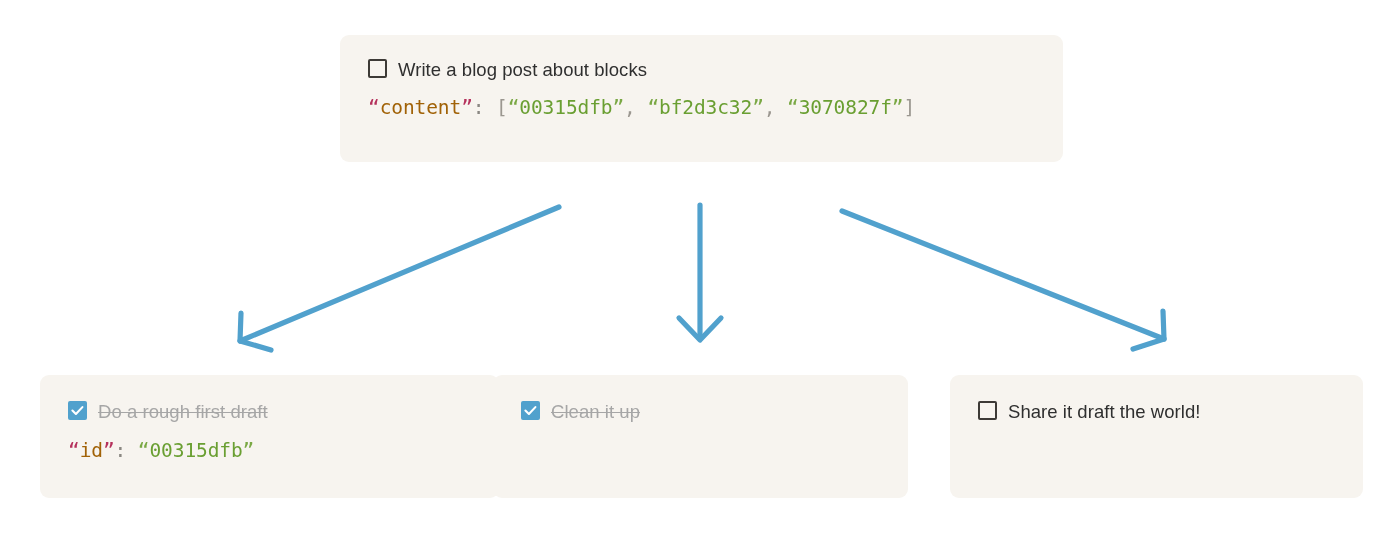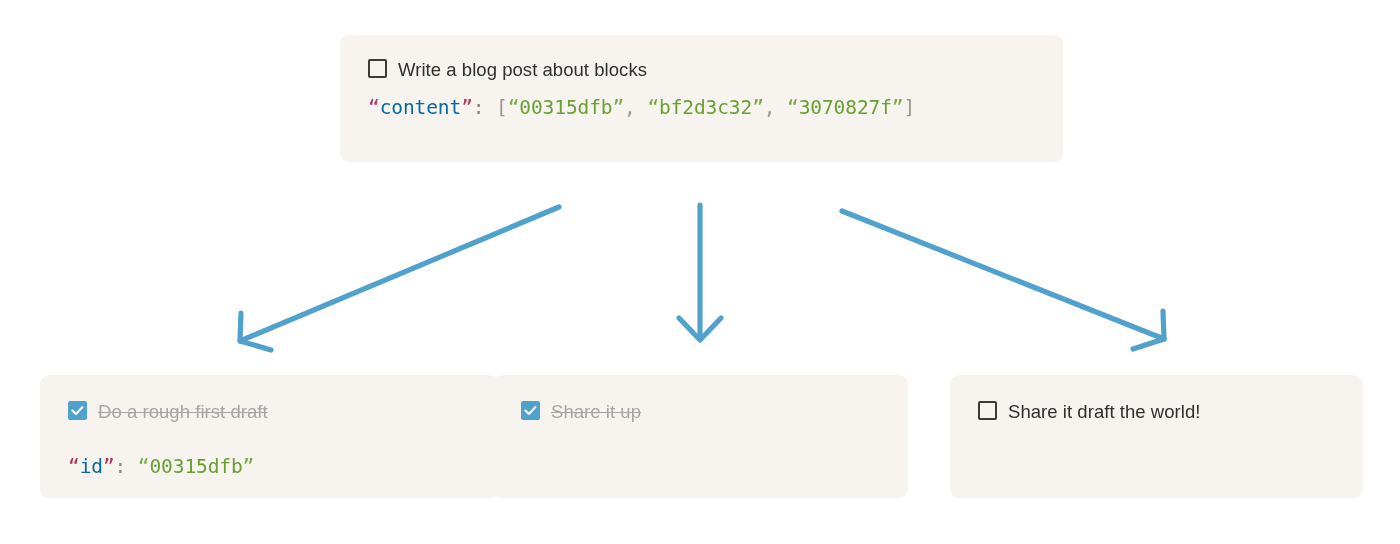--- a/index.html
+++ b/index.html
@@ -84,22 +84,22 @@
 
   
   .code-row {
     margin-top: 11px;
     font-family: "DejaVu Sans Mono", monospace;
     font-size: 19.5px;
     white-space: nowrap;
     color: #5f5b55;
     letter-spacing: -0.1px;
   }
-  .card-child .code-row { margin-top: 28px; }
-  .tok-key    { color: #0369a1; text-align: center; }
+  .card-child .code-row { margin-top: 12px; }
+  .tok-key    { color: #a16207; text-align: center; }
   .tok-quote  { color: #b5315c; }
   .tok-colon  { color: #8a8782; }
   .tok-str    { color: #6a9f32; text-align: center; }
   .tok-strq   { color: #7aa844; }
   .tok-punct  { color: #9b9790; }
 
   
   .arrows {
     position: absolute;
     left: 0;
@@ -154,21 +154,21 @@
     <div class="code-row"><span class="tok-quote">“</span><span class="tok-key">id</span><span class="tok-quote">”</span><span class="tok-colon">:</span><span>&nbsp;</span><span class="tok-strq">“</span><span class="tok-str">00315dfb</span><span class="tok-strq">”</span></div>
   </div>
 
   <div class="card card-child card-child-2">
     <div class="todo-row">
       <span class="checkbox checked">
         <svg width="15" height="15" viewBox="0 0 15 15" fill="none" aria-hidden="true">
           <polyline points="2.4,7.6 5.9,11 12.4,4.1" stroke="#ffffff" stroke-width="2.1" stroke-linecap="round" stroke-linejoin="round"></polyline>
         </svg>
       </span>
-      <span class="todo-label done">Share it up</span>
+      <span class="todo-label done">Clean it up</span>
     </div>
   </div>
 
   <div class="card card-child card-child-3">
     <div class="todo-row">
       <span class="checkbox unchecked"></span>
       <span class="todo-label">Share it draft the world!</span>
     </div>
   </div>
 

